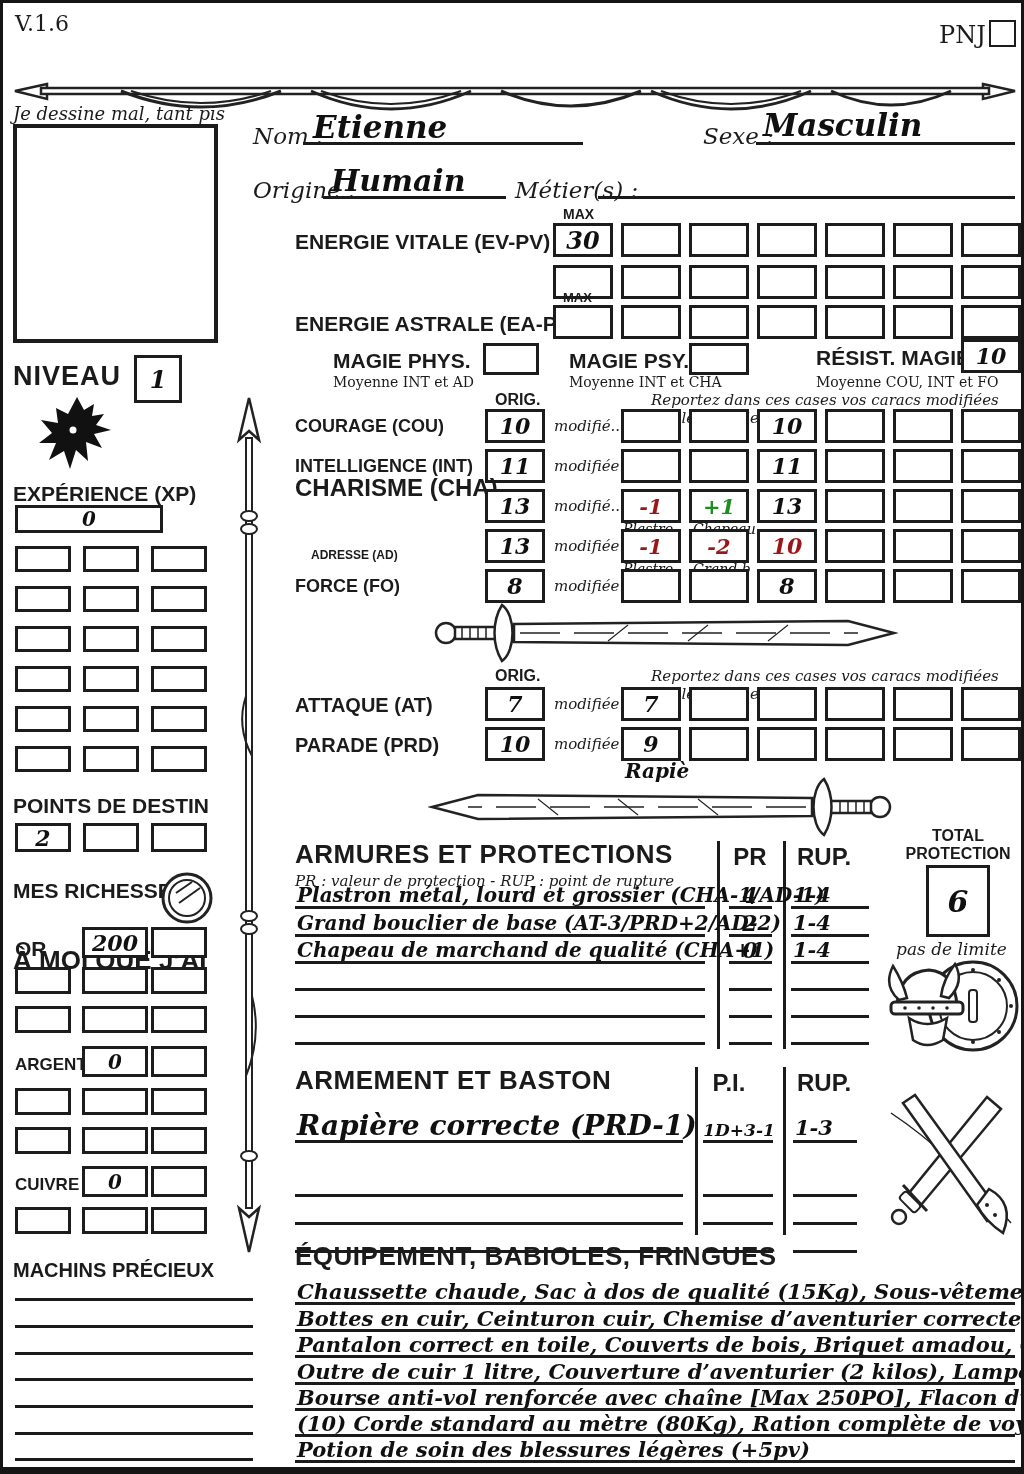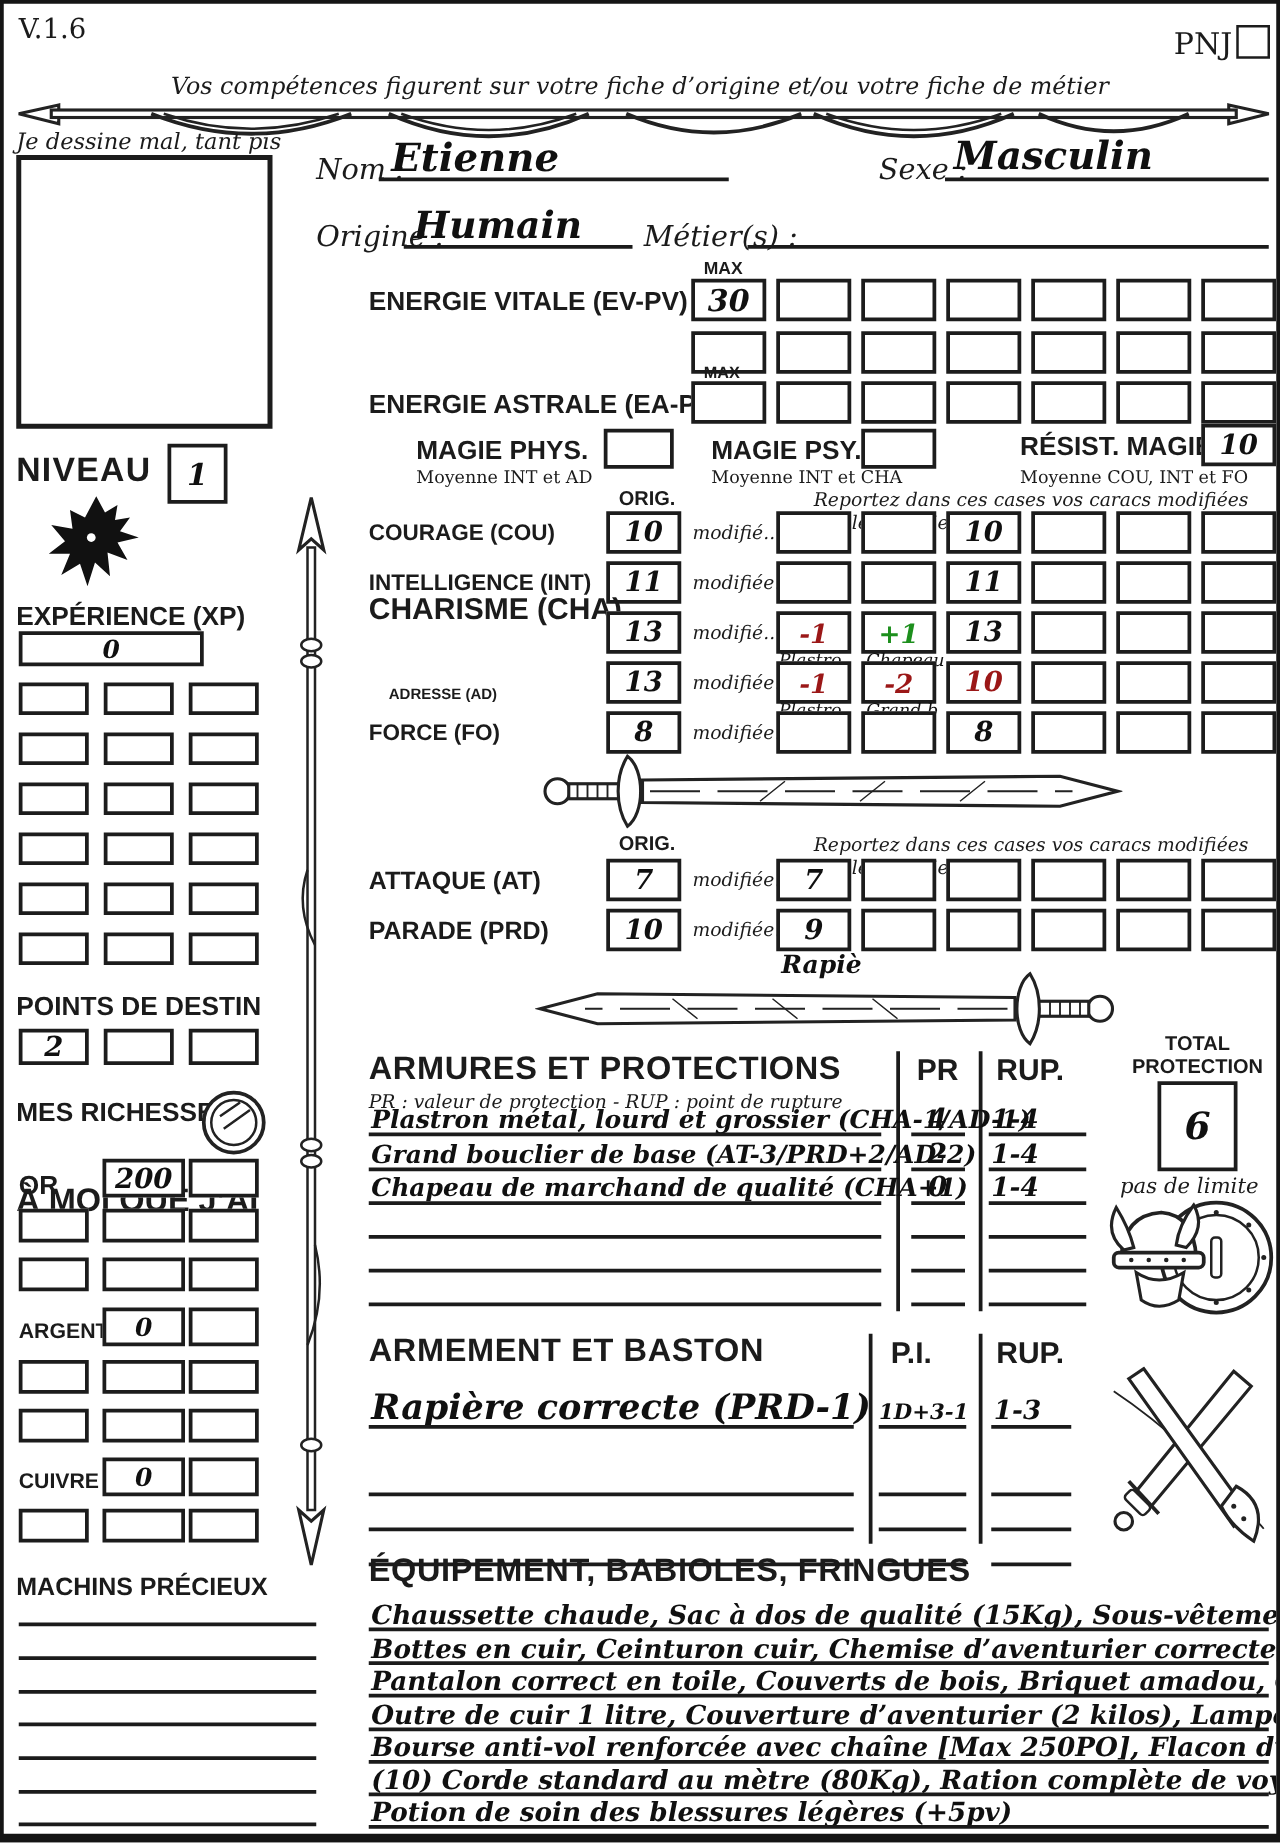--- a/index.html
+++ b/index.html
@@ -27,21 +27,20 @@
   svg { display:block; }
 </style>
 </head>
 <body>
 
 <div class="page">
 
   <div class="abs cal" style="left:12px;top:8px;font-size:22px;font-style:normal;">V.1.6</div>
   <div class="abs cal" style="left:936px;top:18px;font-size:24px;font-style:normal;">PNJ</div>
   <div class="box" style="left:986px;top:17px;width:27px;height:27px;border-width:2px;"></div>
-  <div class="abs cal" style="left:0;right:0;top:55px;font-size:19px;text-align:center;">Vos compétences figurent sur votre fiche d’origine et/ou votre fiche de métier</div>
 
   <svg class="abs" style="left:8px;top:68px;" width="1008" height="42" viewBox="0 0 1008 42">
     <path d="M36,13 L4,20 L36,28 Z" fill="#fff" stroke="#222" stroke-width="2.5"></path>
     <path d="M972,13 L1004,20 L972,28 Z" fill="#fff" stroke="#222" stroke-width="2.5"></path>
     <rect x="30" y="17" width="948" height="6" fill="#fff" stroke="#222" stroke-width="2.5"></rect>
     <path d="M110,20 Q190,52 270,20" fill="none" stroke="#222" stroke-width="3"></path>
     <path d="M120,20 Q190,44 260,20" fill="none" stroke="#222" stroke-width="2"></path>
     <path d="M300,20 Q380,56 460,20" fill="none" stroke="#222" stroke-width="3"></path>
     <path d="M310,20 Q380,46 450,20" fill="none" stroke="#222" stroke-width="2"></path>
     <path d="M490,20 Q560,50 630,20" fill="none" stroke="#222" stroke-width="3"></path>

